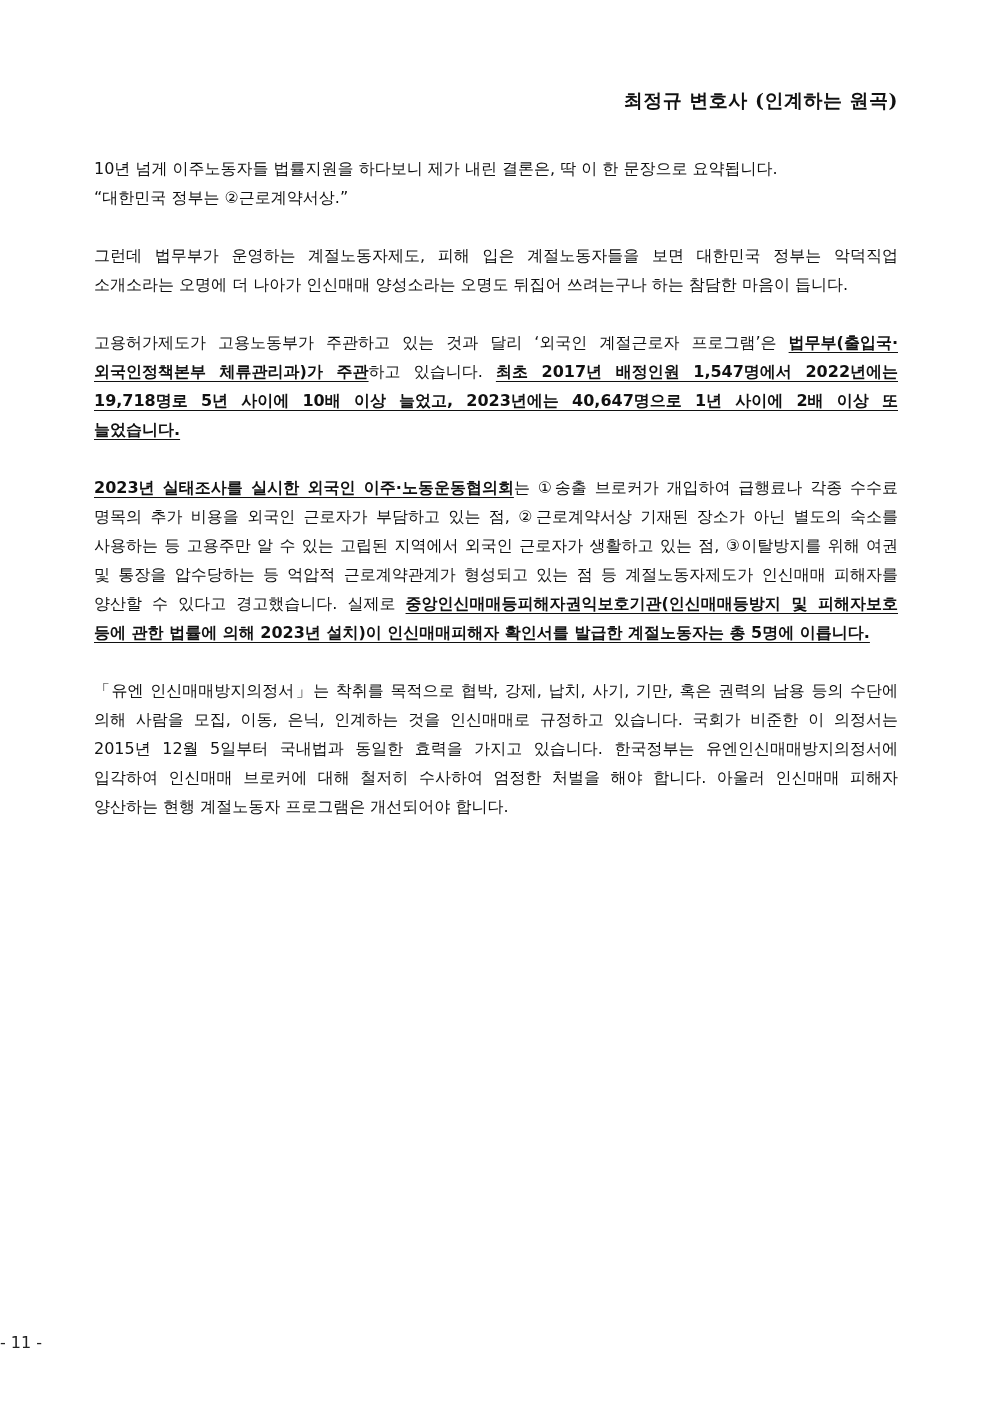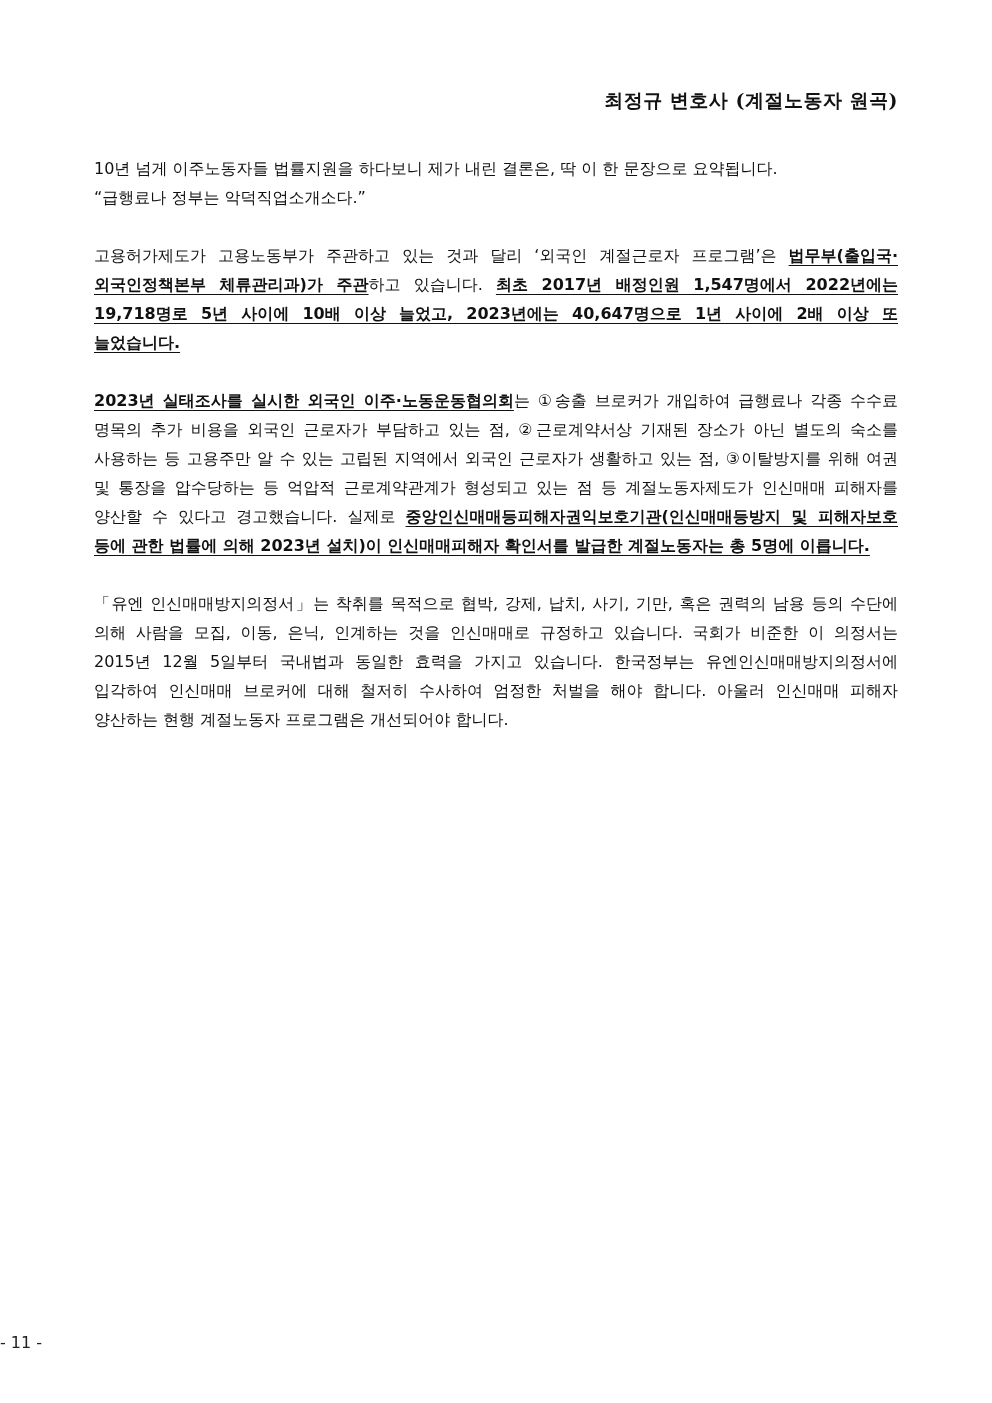--- a/index.html
+++ b/index.html
@@ -23,29 +23,30 @@
   .u { text-decoration: underline; text-underline-offset: 4px; font-weight: bold; }
   .page-num {
     position: absolute; left: 0; width: 992px; top: 1333px; text-align: left;
     font-size: 16px; color: #222;
   }
 </style>
 </head>
 <body>
 
 <div class="page">
-  <div class="author">최정규 변호사 (계절노동자 원곡)</div>
+  <div class="author">최정규 변호사 (인계하는 원곡)</div>
 
   <div class="body-text">
     <p>
       <span>10년 넘게 이주노동자들 법률지원을 하다보니 제가 내린 결론은, 딱 이 한 문장으로 요약됩니다.</span><br>
-      <span>“급행료나 정부는 악덕직업소개소다.”</span>
+      <span>“대한민국 정부는 ②근로계약서상.”</span>
     </p>
 
 
+    <p>그런데 법무부가 운영하는 계절노동자제도, 피해 입은 계절노동자들을 보면 대한민국 정부는 악덕직업 소개소라는 오명에 더 나아가 인신매매 양성소라는 오명도 뒤집어 쓰려는구나 하는 참담한 마음이 듭니다.</p>
 
     <p>
       <span>고용허가제도가 고용노동부가 주관하고 있는 것과 달리 ‘외국인 계절근로자 프로그램’은 </span><span class="u">법무부(출입국·외국인정책본부 체류관리과)가 주관</span><span>하고 있습니다. </span><span class="u">최초 2017년 배정인원 1,547명에서 2022년에는 19,718명로 5년 사이에 10배 이상 늘었고, 2023년에는 40,647명으로 1년 사이에 2배 이상 또 늘었습니다.</span>
     </p>
 
     <p>
       <span class="u">2023년 실태조사를 실시한 외국인 이주·노동운동협의회</span><span>는 ①송출 브로커가 개입하여 급행료나 각종 수수료 명목의 추가 비용을 외국인 근로자가 부담하고 있는 점, ②근로계약서상 기재된 장소가 아닌 별도의 숙소를 사용하는 등 고용주만 알 수 있는 고립된 지역에서 외국인 근로자가 생활하고 있는 점, ③이탈방지를 위해 여권 및 통장을 압수당하는 등 억압적 근로계약관계가 형성되고 있는 점 등 계절노동자제도가 인신매매 피해자를 양산할 수 있다고 경고했습니다. 실제로 </span><span class="u">중앙인신매매등피해자권익보호기관(인신매매등방지 및 피해자보호 등에 관한 법률에 의해 2023년 설치)이 인신매매피해자 확인서를 발급한 계절노동자는 총 5명에 이릅니다.</span>
     </p>
 
 

